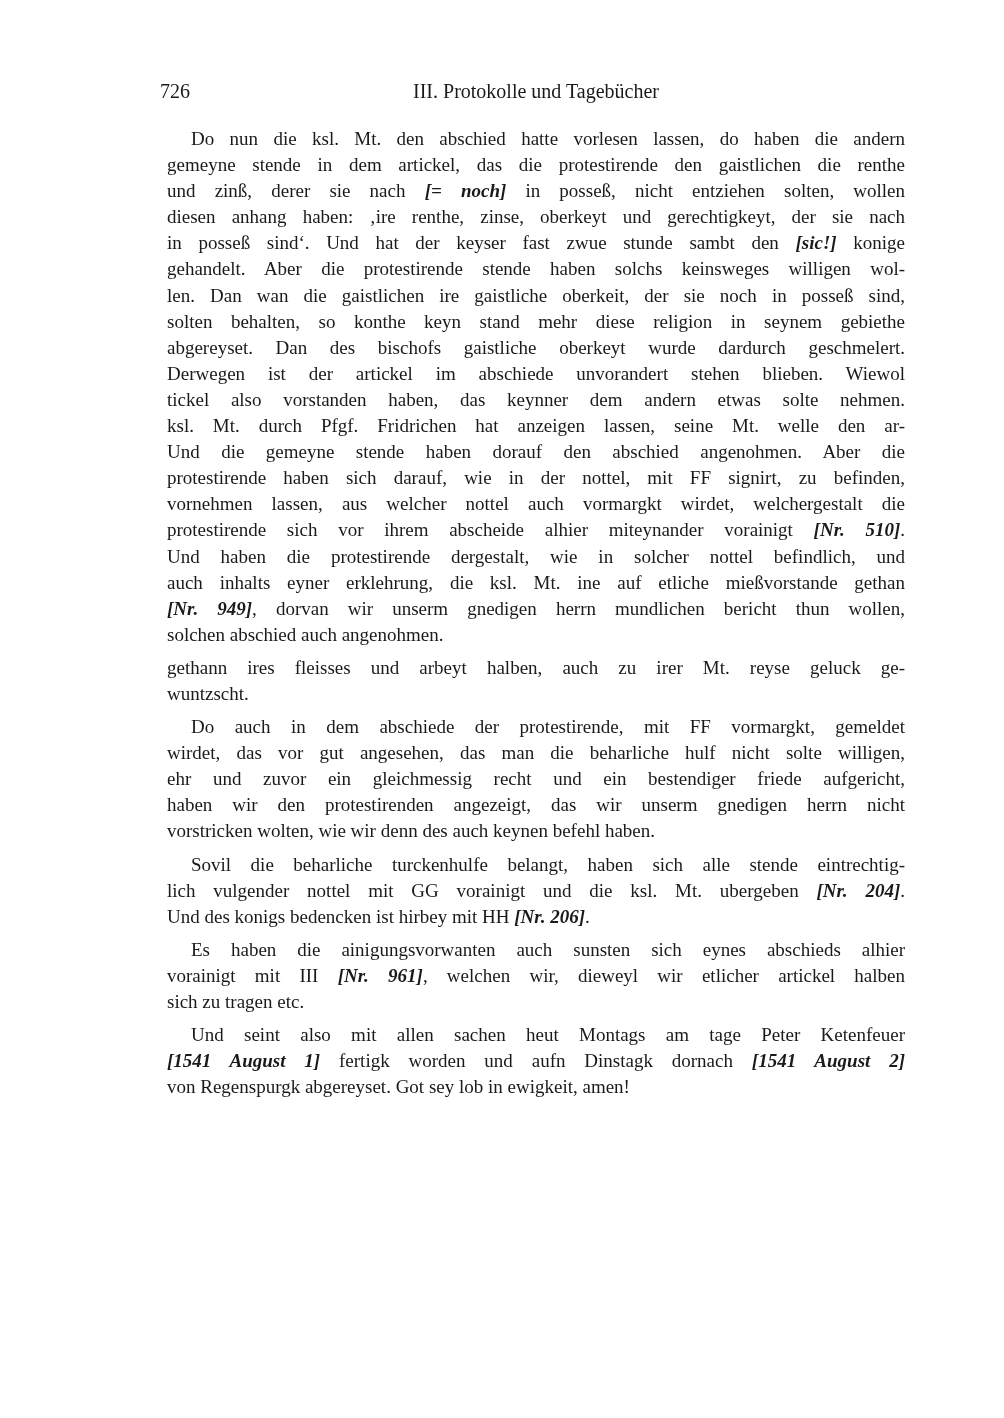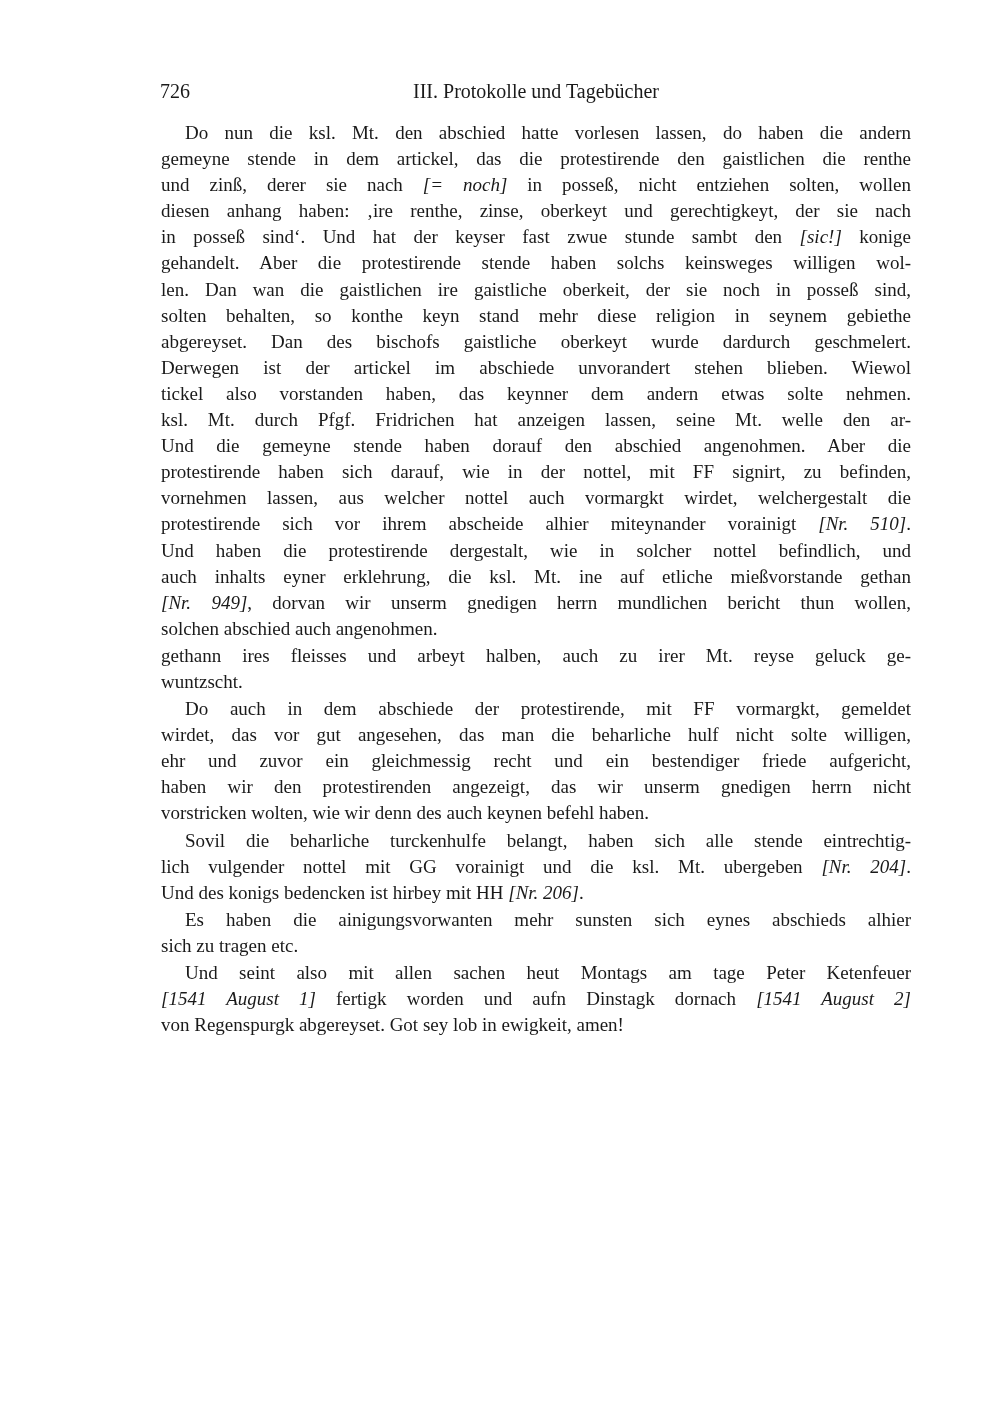--- a/index.html
+++ b/index.html
@@ -43,32 +43,32 @@
     text-align: center;
   }
   .textblock {
     position: absolute;
     left: 160px;
     top: 119px;
     width: 752px;
     font-size: 19px;
     line-height: 26.1px;
   }
-  .paragraph { margin: 1px; padding: 0; }
+  .paragraph { margin: 7px; padding: 0; }
   .line {
     display: block;
     height: 26.1px;
     overflow: hidden;
     text-align: justify;
     text-align-last: justify;
     white-space: normal;
   }
   .line.last { text-align-last: left; }
   .line.first { text-indent: 24px; }
-  .em { font-style: italic; }
+  .em { font-style: italic; font-weight: bold; }
 </style>
 </head>
 <body>
 
 <div class="page">
   <div class="header">
     <span class="pagenum">726</span>
     <span class="running">III. Protokolle und Tagebücher</span>
   </div>
   <div class="textblock" id="textblock">
@@ -104,21 +104,22 @@
         <div class="line">ehr und zuvor ein gleichmessig recht und ein bestendiger friede aufgericht,</div>
         <div class="line">haben wir den protestirenden angezeigt, das wir unserm gnedigen herrn nicht</div>
         <div class="line last">vorstricken wolten, wie wir denn des auch keynen befehl haben.</div>
       </div>
       <div class="paragraph">
         <div class="line first">Sovil die beharliche turckenhulfe belangt, haben sich alle stende eintrechtig-</div>
         <div class="line">lich vulgender nottel mit GG vorainigt und die ksl. Mt. ubergeben <span class="em">[Nr. 204]</span>.</div>
         <div class="line last">Und des konigs bedencken ist hirbey mit HH <span class="em">[Nr. 206]</span>.</div>
       </div>
       <div class="paragraph">
-        <div class="line first">Es haben die ainigungsvorwanten mehr sunsten sich eynes abschieds alhier</div>
+        <div class="line first">Es haben die ainigungsvorwanten auch sunsten sich eynes abschieds alhier</div>
+        <div class="line">vorainigt mit III <span class="em">[Nr. 961]</span>, welchen wir, dieweyl wir etlicher artickel halben</div>
         <div class="line last">sich zu tragen etc.</div>
       </div>
       <div class="paragraph">
         <div class="line first">Und seint also mit allen sachen heut Montags am tage Peter Ketenfeuer</div>
         <div class="line"><span class="em">[1541 August 1]</span> fertigk worden und aufn Dinstagk dornach <span class="em">[1541 August 2]</span></div>
         <div class="line last">von Regenspurgk abgereyset. Got sey lob in ewigkeit, amen!</div>
       </div>
     </div>
 </div>
 

